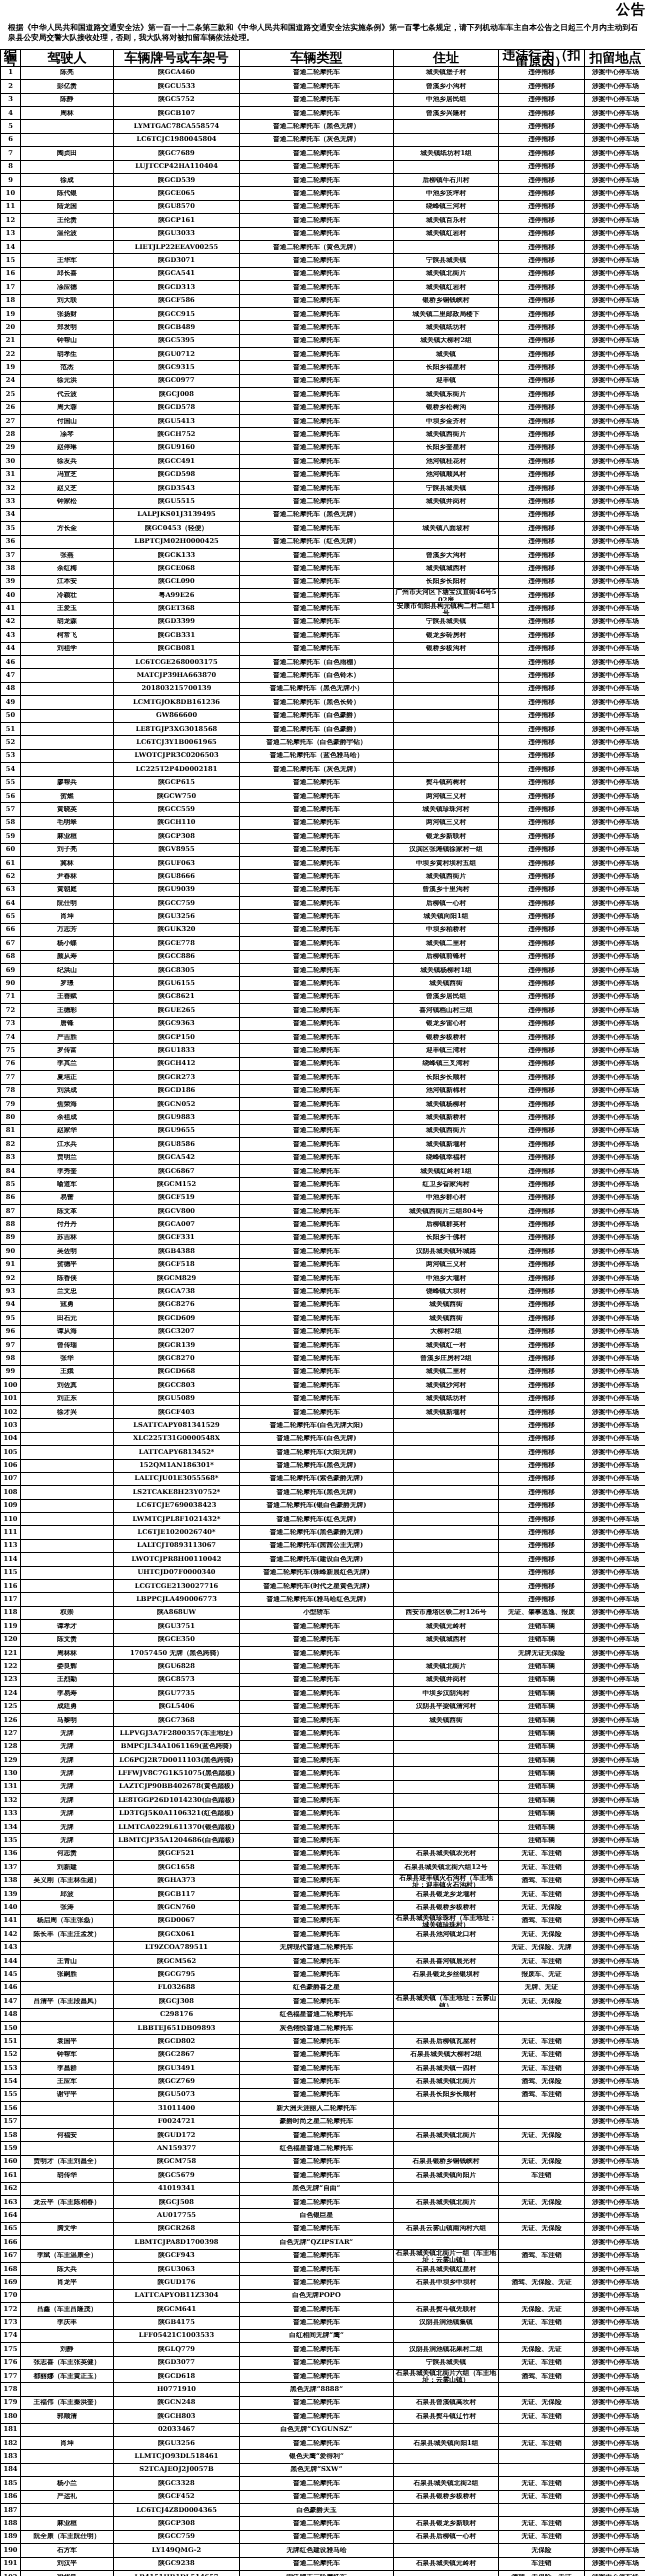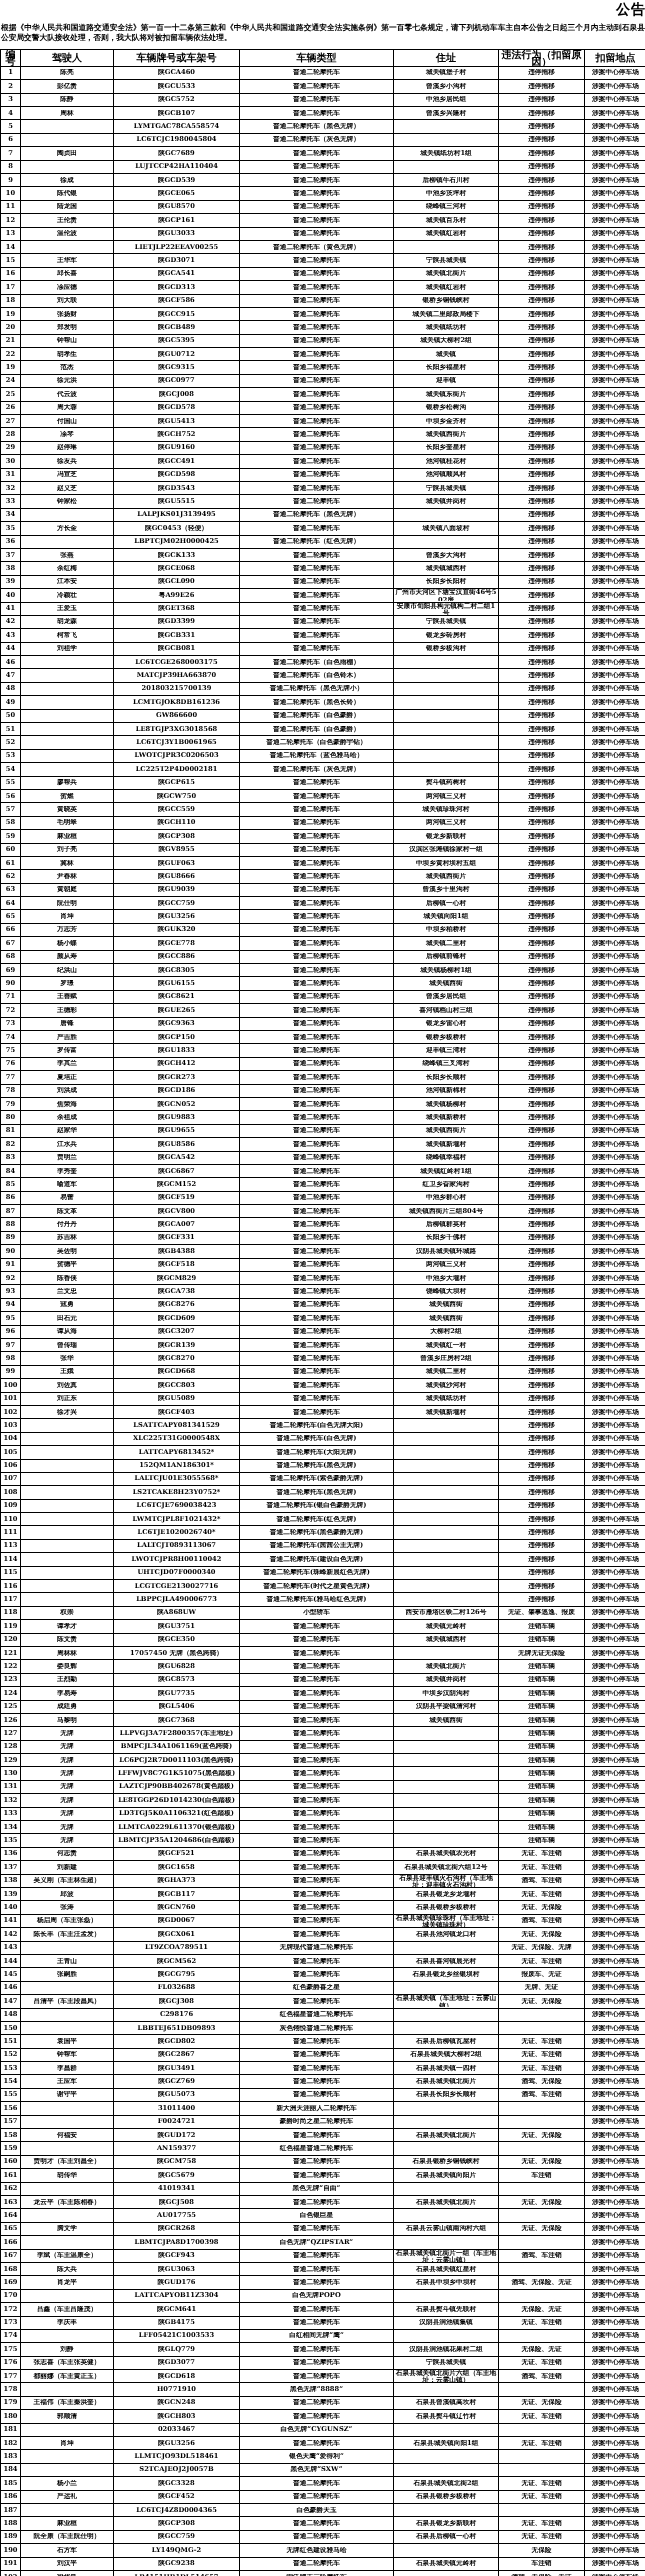--- a/index.html
+++ b/index.html
@@ -1,22 +1,22 @@
 <!DOCTYPE html>
 <html style="font-size:8.2px"><head>
 <meta charset="utf-8">
 <style>
   html,body{margin:0;padding:0;background:#ffffff;color:#000000;}
   body{width:646px;font-family:"DejaVu Serif", serif;}
   .page{width:646px;}
   .doc-title{text-align:right;font-size:14px;font-weight:700;margin:1px 0 4.1px 0;letter-spacing:1px;}
-  .intro{font-size:7.7px;font-weight:700;line-height:9.8px;margin:0 0 6.2px 0;padding:0 1px;text-align:justify;}
+  .intro{font-size:7.7px;font-weight:700;line-height:9.8px;margin:0 0 6.2px 0;padding:0 8px;text-align:justify;}
   table.announce{border-collapse:collapse;width:646px;table-layout:fixed;border:1px solid #000;}
   th,td{border:0.5px solid #000;text-align:center;vertical-align:middle;padding:0 0.5px;font-weight:700;overflow:hidden;}
-  th{font-size:10px;height:16px;line-height:7.2px;}
+  th{font-size:13px;height:16px;line-height:7.2px;}
   td{font-size:6.7px;height:12.4px;}
   .cw{max-height:12px;overflow:hidden;line-height:7.2px;word-break:break-all;}
   tr.tall td{height:37px;}
   tr.tall .cw{max-height:36px;}
   col.c-no{width:20px;} col.c-driver{width:93px;} col.c-plate{width:126px;}
   col.c-type{width:154px;} col.c-addr{width:105px;} col.c-vio{width:86px;} col.c-loc{width:62px;}
 </style>
 </head>
 <body>
 

